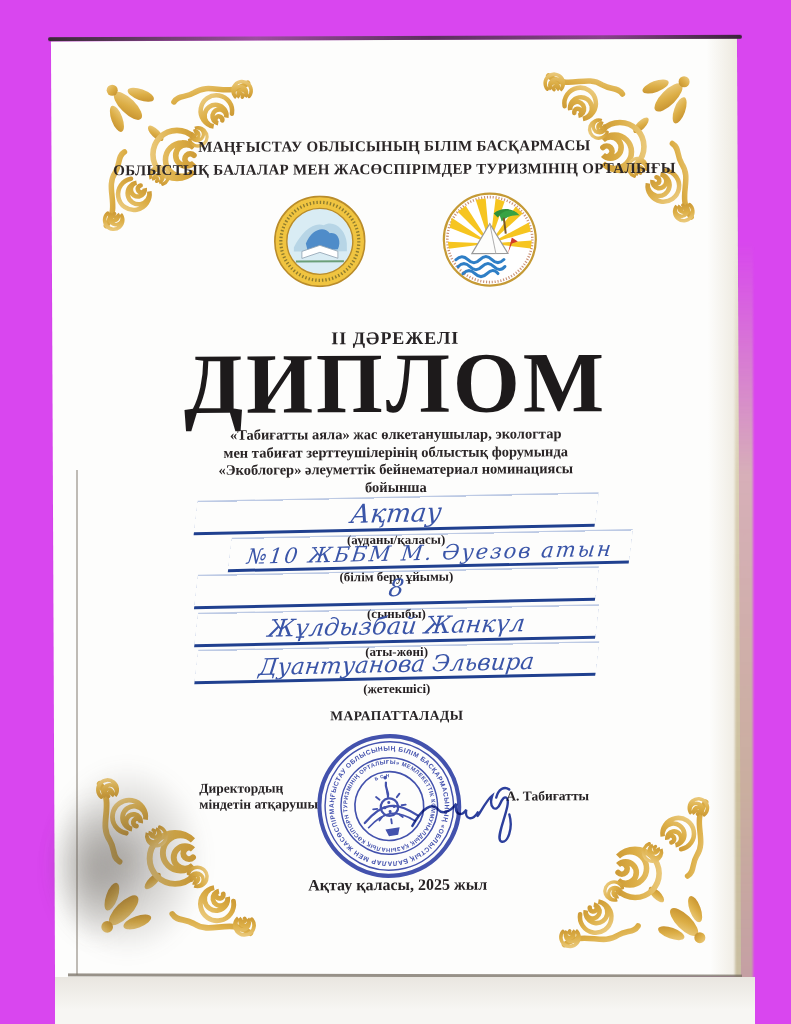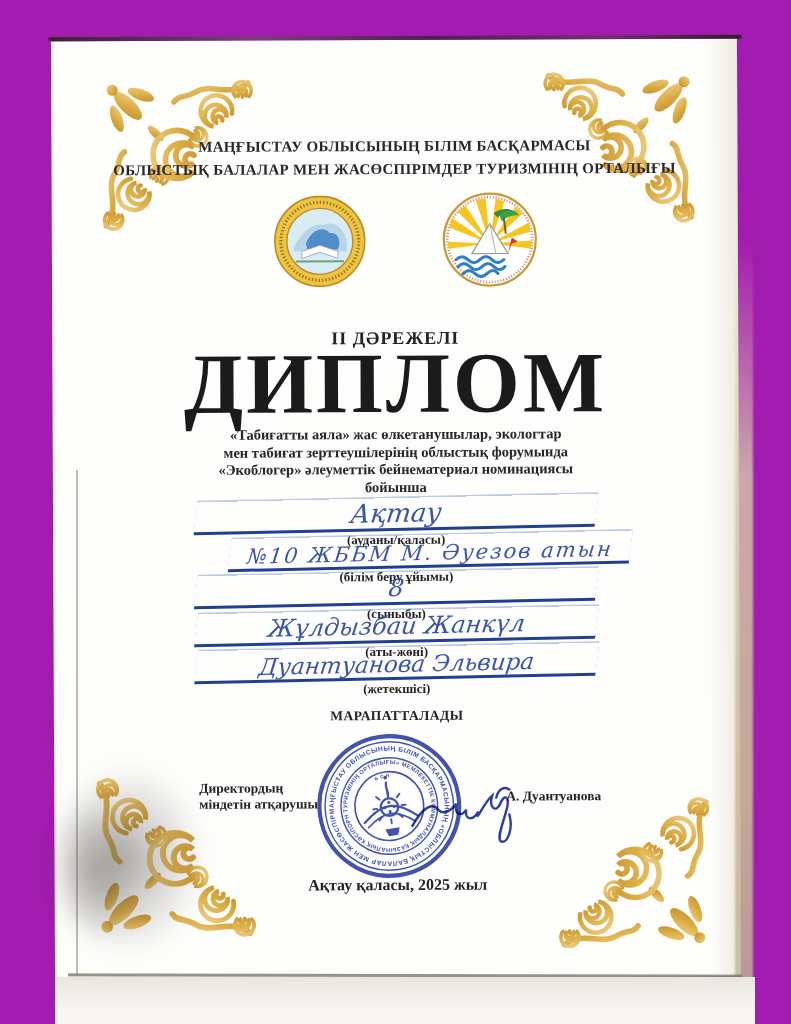--- a/index.html
+++ b/index.html
@@ -1,16 +1,16 @@
 <!DOCTYPE html>
 <html><head>
 <meta charset="utf-8">
 <style>
   html,body{margin:0;padding:0;background:#ffffff;}
-  .photo{position:relative;width:791px;height:1024px;background:#a21caf;overflow:hidden;
+  .photo{position:relative;width:791px;height:1024px;background:#d946ef;overflow:hidden;
          font-family:"Liberation Serif",serif;color:#272325;}
   .paper{position:absolute;left:53px;top:40px;width:686px;height:938px;background:#fdfdfc;
          transform:rotate(-0.25deg);box-shadow:0 0 0 1px rgba(0,0,0,0.02);}
   .paper::after{content:"";position:absolute;right:0;top:0;bottom:0;width:34px;pointer-events:none;
          background:linear-gradient(270deg,rgba(196,182,148,0.28),rgba(196,182,148,0) 90%);}
   .abs{position:absolute;}
   .centered{left:0;right:0;text-align:center;}
   
   .hdr{font-weight:bold;font-size:15px;letter-spacing:0.3px;line-height:23px;color:#2b2627;}
   .degree{font-weight:bold;font-size:18px;letter-spacing:1px;}
@@ -183,21 +183,21 @@
       <div class="hand rule">Дуантуанова Эльвира</div>
       <div class="flabel">(жетекшісі)</div>
     </div>
 
     <div class="abs centered award" style="top:668px">МАРАПАТТАЛАДЫ</div>
 
     <div class="abs signer" style="left:145px;top:740px">
       <div>Директордың</div>
       <div>міндетін атқарушы</div>
     </div>
-    <div class="abs signer-name" style="left:452px;top:749px">А. Дуантуанова</div>
+    <div class="abs signer-name" style="left:452px;top:749px">А. Табиғатты</div>
 
     <svg class="stamp" viewBox="0 0 150 150">
       <defs>
         <path id="arcOuter" d="M75,75 m-54,0 a54,54 0 1,1 108,0 a54,54 0 1,1 -108,0"></path>
         <path id="arcInner" d="M75,75 m-41,0 a41,41 0 1,1 82,0 a41,41 0 1,1 -82,0"></path>
         <path id="arcBsn" d="M75,75 m-28,0 a28,28 0 1,1 56,0"></path>
       </defs>
       <g stroke="#3948ab" fill="none">
         <circle cx="75" cy="75" r="68" stroke-width="4"></circle>
         <circle cx="75" cy="75" r="62.5" stroke-width="1.4"></circle>

